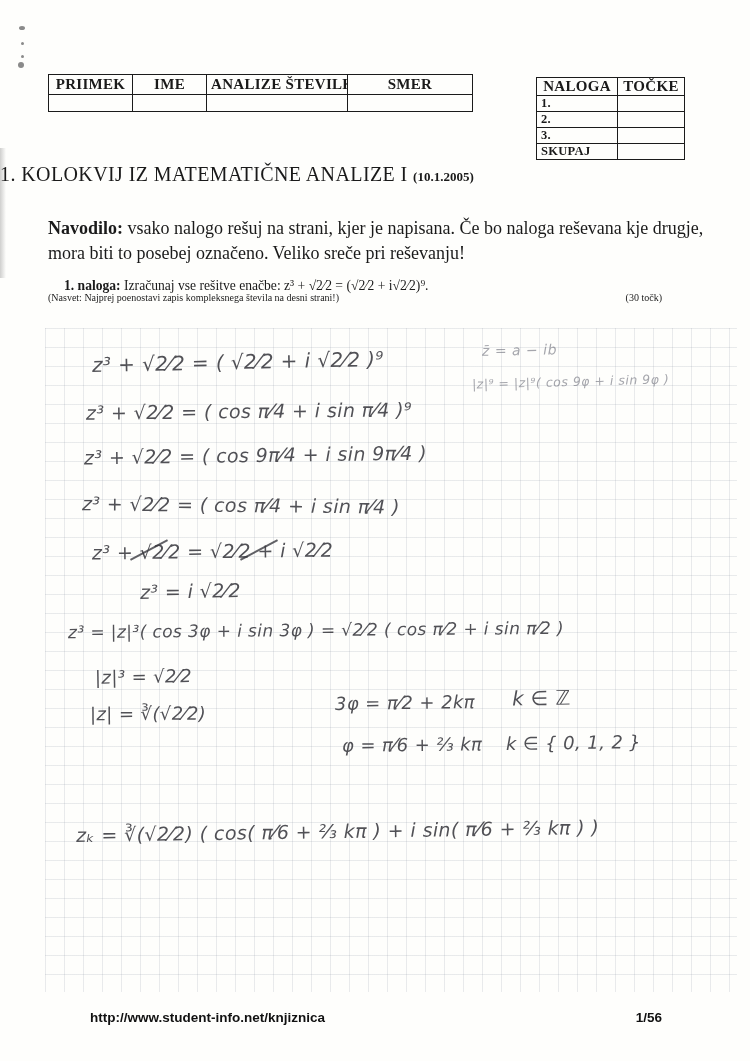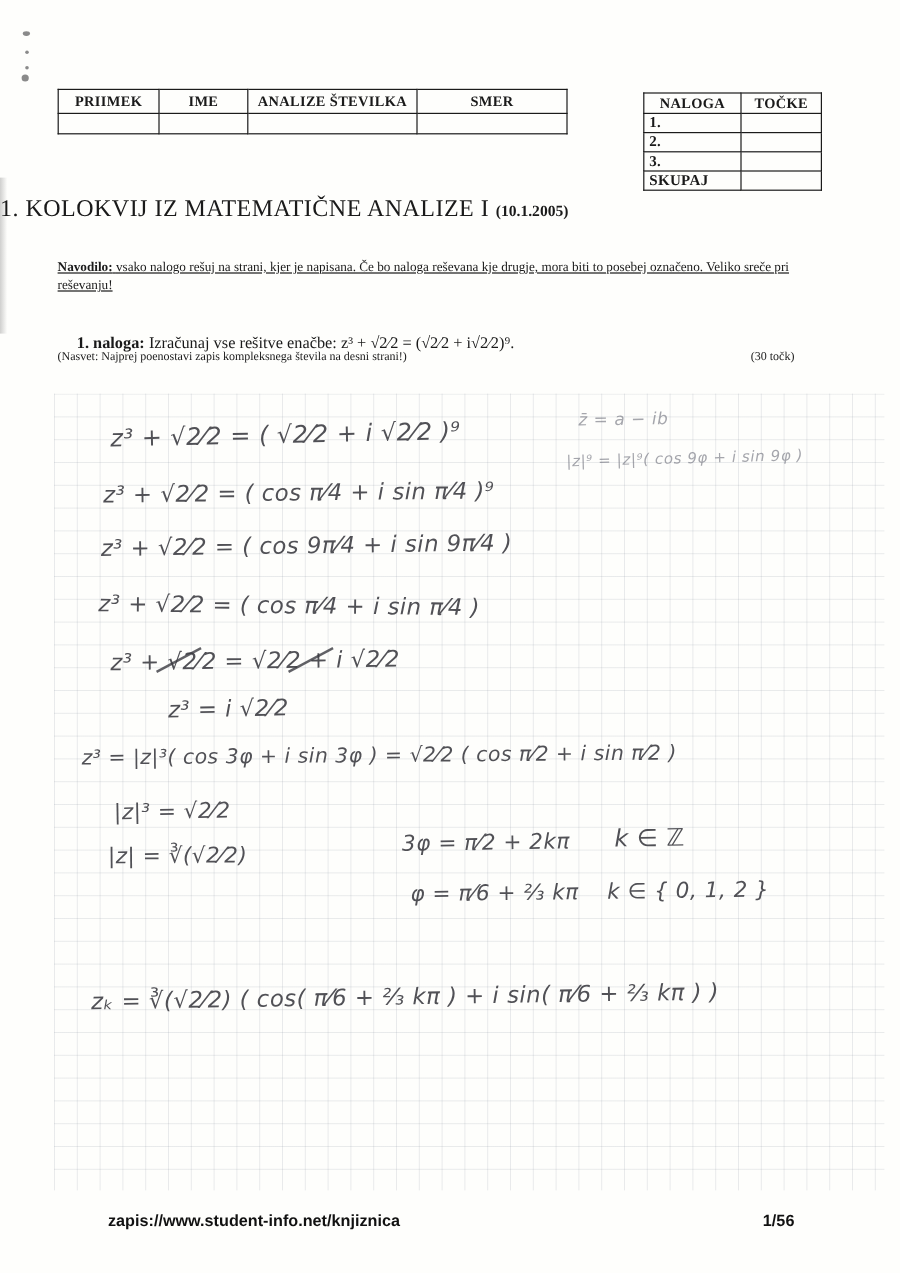--- a/index.html
+++ b/index.html
@@ -7,36 +7,36 @@
     position:relative;width:750px;height:1061px;margin:0 auto;
     background:#fefefc;overflow:hidden;
     font-family:"Liberation Serif", serif;color:#1a1a1a;
   }
   
   .artifact{position:absolute;background:#8a8a8a;border-radius:50%;}
   .smudge{position:absolute;left:0;top:148px;width:6px;height:130px;
     background:linear-gradient(to right, rgba(120,120,120,.35), rgba(120,120,120,0));}
   
   table{border-collapse:collapse;position:absolute;table-layout:fixed;}
-  td,th{border:1.6px solid #1b1b1b;padding:0 4px;font-size:12px;
+  td,th{border:1.6px solid #1b1b1b;padding:0 4px;font-size:15px;
     font-family:"Liberation Serif",serif;font-weight:700;letter-spacing:.3px;
     text-align:center;white-space:nowrap;overflow:hidden;}
   .info-table{left:48px;top:74px;width:388px;}
   .info-table th{height:19px;}
   .info-table td{height:16px;}
   .score-table{left:536px;top:77px;width:130px;}
   .score-table th{height:16px;margin-left:24px;}
   .score-table td{height:13.5px;font-size:12.5px;text-align:left;}
   .score-table td.val{width:56px;}
   
   .title{position:absolute;left:0;top:163px;width:750px;
     font-size:20px;letter-spacing:.4px;white-space:nowrap;}
   .title .date{font-size:13px;font-weight:700;letter-spacing:0;}
   .instructions{position:absolute;left:48px;top:216px;width:658px;margin:0;
-    font-size:11px;line-height:1.4;text-decoration:underline;}
+    font-size:18px;line-height:1.4;}
   .instructions b{font-weight:700;}
   .task{position:absolute;left:48px;top:262px;width:660px;margin:16px;font-size:13.6px;}
   .task b{font-weight:700;}
   .hint{position:absolute;left:48px;top:292px;width:614px;margin:0;font-size:10px;
     display:flex;justify-content:space-between;}
   
   .grid{position:absolute;left:45px;top:328px;width:692px;height:664px;
     background-image:
       linear-gradient(to right, rgba(148,156,168,.20) 1px, transparent 1px),
       linear-gradient(to bottom, rgba(148,156,168,.20) 1px, transparent 1px);
@@ -142,17 +142,17 @@
   <div class="hw" style="left:506px;top:732px;font-size:18px;transform:rotate(-0.8deg);">k ∈ { 0, 1, 2 }</div>
   <div class="hw" style="left:76px;top:820px;font-size:19px;transform:rotate(-0.9deg);">zₖ = ∛(√2⁄2) ( cos( π⁄6 + ⅔ kπ ) + i sin( π⁄6 + ⅔ kπ ) )</div>
 
   <div class="cancel" style="left:128px;top:549px;"></div>
   <div class="cancel" style="left:238px;top:549px;"></div>
 
   <div class="pencil" style="left:482px;top:342px;transform:rotate(-1deg);">z̄ = a − ib</div>
   <div class="pencil" style="left:472px;top:374px;transform:rotate(-1.5deg);font-size:12.5px;">|z|⁹ = |z|⁹( cos 9φ + i sin 9φ )</div>
 
   <div class="footer">
-    <span>zapis://www.student-info.net/knjiznica</span>
+    <span>http://www.student-info.net/knjiznica</span>
     <span>1/56</span>
   </div>
 
 </div>
 
 </body></html>

